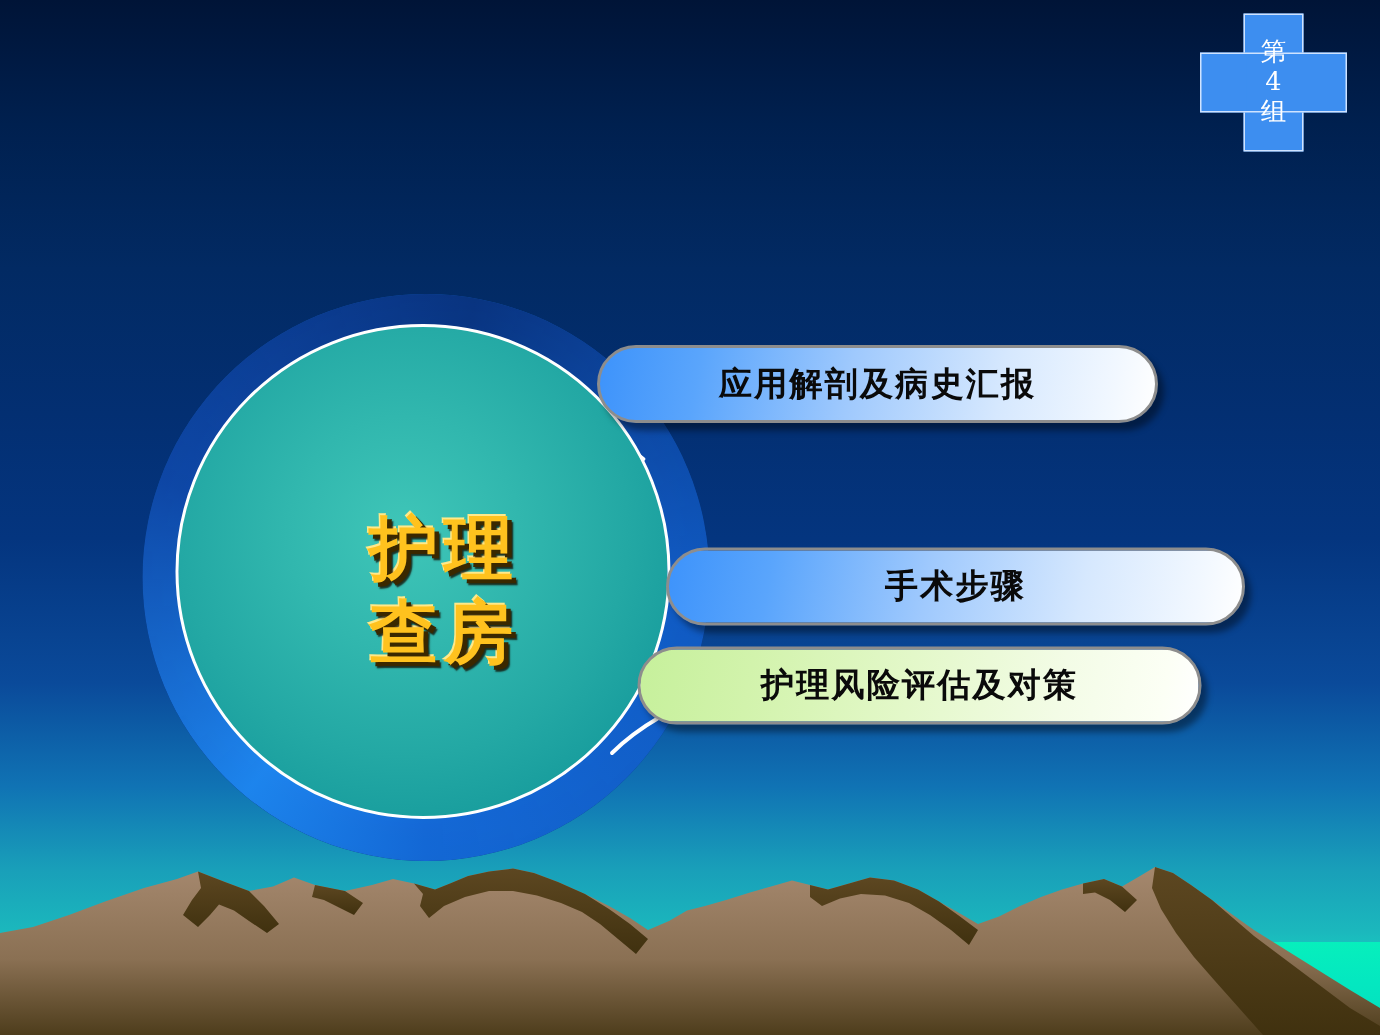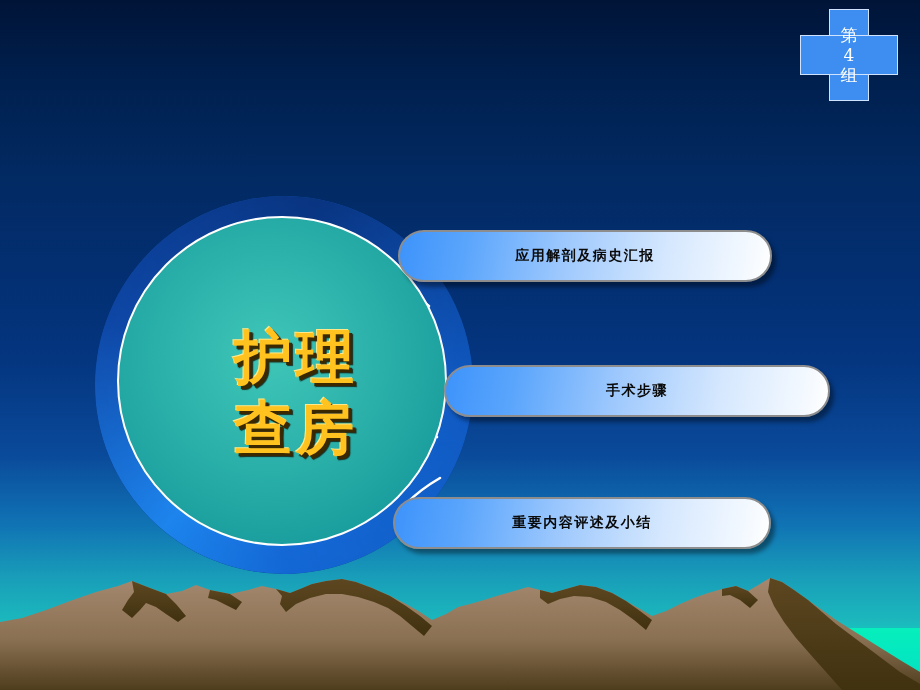--- a/index.html
+++ b/index.html
@@ -73,21 +73,21 @@
       #3fc6b8 0%,
       #31b7ae 30%,
       #23a8a4 58%,
       #169b9c 80%,
       #0f9298 100%);
     display:flex;align-items:center;justify-content:center;
   }
   #bigcircle-title{
     font-family:"DejaVu Serif","Liberation Serif",serif;
     font-weight:bold;
-    font-size:58px;
+    font-size:46px;
     line-height:1.22;
     letter-spacing:4px;
     text-align:right;
     color:#FFC21E;
     text-shadow:
       3px 3px 0 #3a2800,
       4px 4px 1px rgba(20,14,0,.8),
       -1px -1px 0 #ffe98a;
     white-space:pre-line;
     margin-left:28px;
@@ -102,21 +102,21 @@
     position:absolute;
     height:52px;
     border:2.5px solid #8d8d8d;
     border-radius:26px;
     box-sizing:border-box;
     box-shadow:4px 5px 4px rgba(0,0,0,.40);
     display:flex;align-items:center;justify-content:center;
   }
   .pill span{
     font-family:"DejaVu Serif","Liberation Serif",serif;
-    font-size:14px;
+    font-size:22px;
     font-weight:bold;
     color:#0a0a0a;
     letter-spacing:1.5px;
     white-space:nowrap;
   }
   .pill.blue{background:linear-gradient(100deg,#3d93fb 0%,#5aa5fc 18%,#9fc9fd 45%,#d6e8fe 72%,#f2f8ff 92%,#ffffff 100%);}
   .pill.green{background:linear-gradient(100deg,#c6f09b 0%,#d2f3ac 20%,#e3f8c9 48%,#f3fce6 75%,#fcfff5 93%,#ffffff 100%);}
 
   
   #cross{
@@ -178,22 +178,22 @@
     <div id="bigcircle-title">护理
 查房</div>
   </div>
 
   <div class="pill blue" style="left:398px;top:230px;width:374px;">
     <span>应用解剖及病史汇报</span>
   </div>
   <div class="pill blue" style="left:444px;top:365px;width:386px;justify-content:center;">
     <span>手术步骤</span>
   </div>
-  <div class="pill blue" style="left:393px;top:497px;width:378px;">
-    <span>重要内容评述及小结</span>
+  <div class="pill green" style="left:425px;top:431px;width:376px;">
+    <span>护理风险评估及对策</span>
   </div>
 
   <div id="cross">
     <div class="arm v"></div>
     <div class="arm h"></div>
     <div class="core"></div>
     <div id="cross-label">第
 4
 组</div>
   </div>

